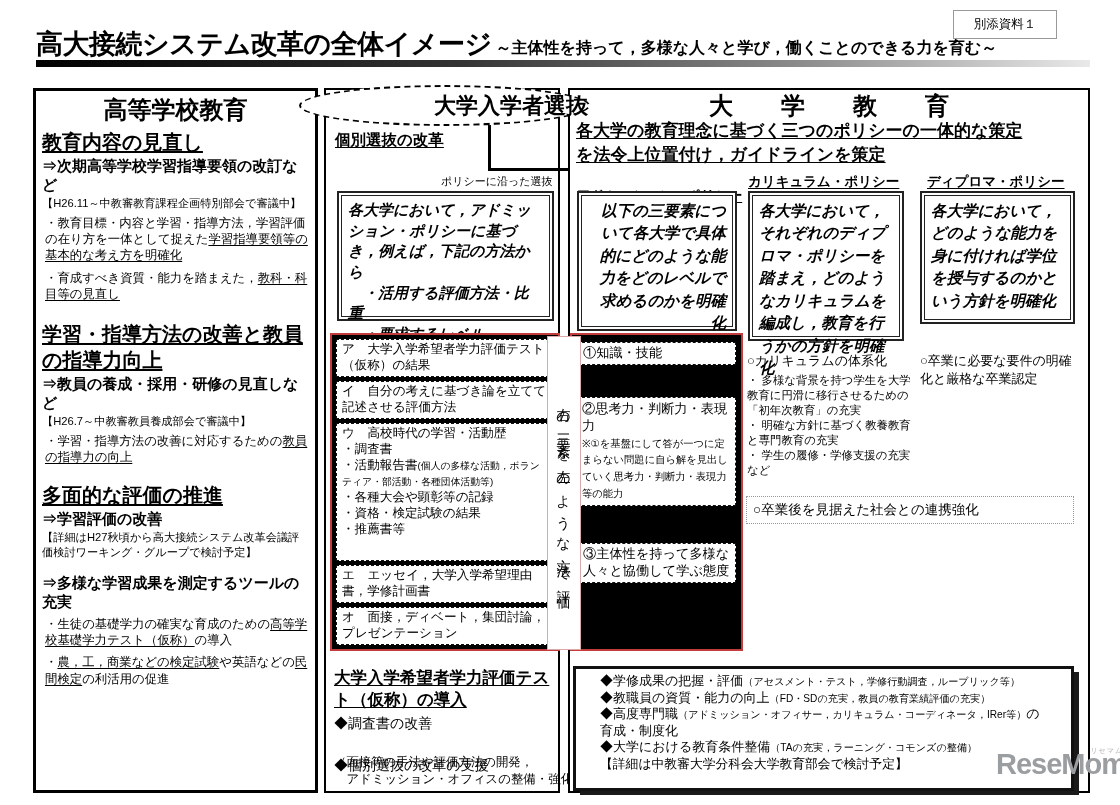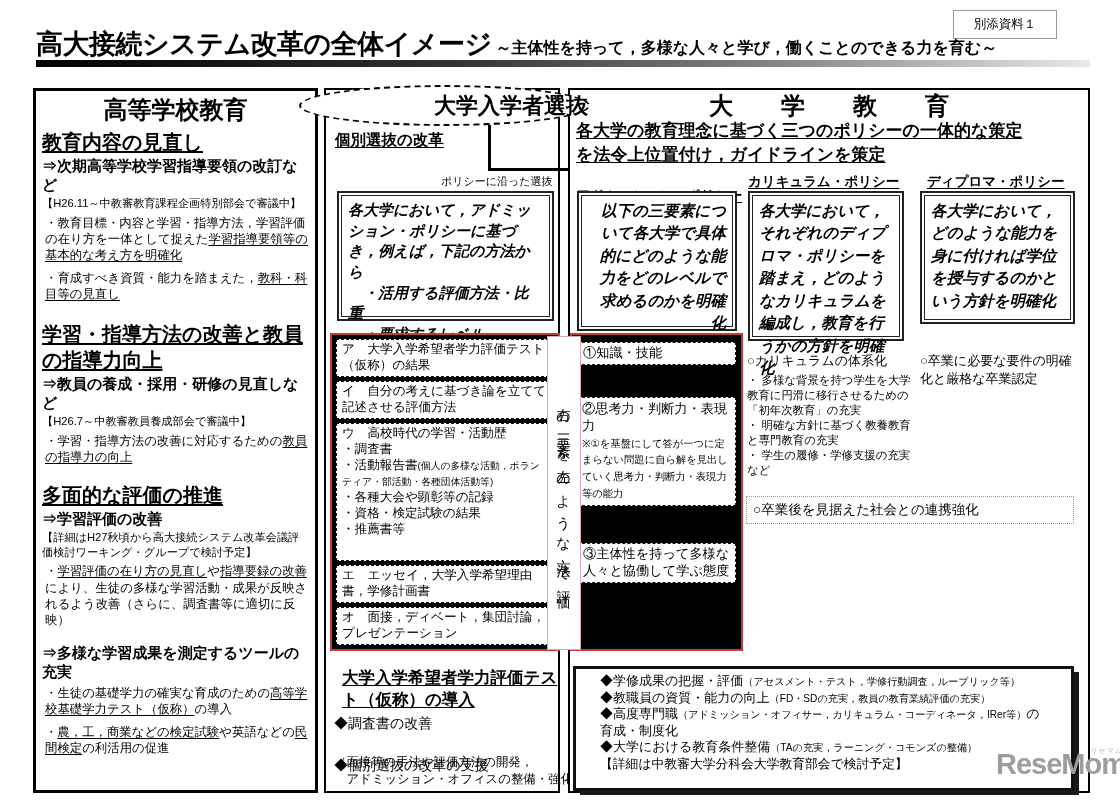--- a/index.html
+++ b/index.html
@@ -55,21 +55,21 @@
                background:#fff;box-sizing:border-box;}
   .grow{flex:1;}
   .vnote{left:547px;top:336px;width:32px;height:312px;border:1px solid #dca8a8;background:#fff;
          z-index:5;writing-mode:vertical-rl;display:flex;align-items:center;justify-content:center;
          font-size:14px;letter-spacing:5px;}
   .redbox-right{left:570px;top:333px;width:173px;height:318px;z-index:1;}
   .el{position:absolute;left:5px;right:5px;font-size:13.2px;}
   .el1{top:7px;} .el2{top:62px;padding:3px 4px;} .el3{top:208px;}
 
   .test-h{left:334px;top:667px;width:226px;font-size:16.5px;font-weight:bold;line-height:1.32;
-          text-decoration:underline;text-underline-offset:2px;margin-left:8px;}
+          text-decoration:underline;text-underline-offset:2px;}
   .test-b{left:334px;top:713px;font-size:14px;line-height:1.5;}
   .test-note{left:334px;top:754px;font-size:12.4px;line-height:1.35;}
 
   
   .uni-h{left:568px;top:90px;width:522px;text-align:center;font-size:24px;font-weight:bold;}
   .uni-sub{left:576px;top:119px;width:512px;font-size:17px;font-weight:bold;line-height:1.4;
            text-decoration:underline;text-underline-offset:2px;}
   .pol-h{font-size:13.5px;font-weight:bold;text-decoration:underline;text-underline-offset:2px;}
   .pol-h-adm{left:577px;top:187px;} .pol-h-cur{left:748px;top:173px;} .pol-h-dip{left:927px;top:173px;}
   .pol-box>div{font-size:15.5px;font-weight:bold;font-style:italic;line-height:1.45;}
@@ -119,21 +119,20 @@
       <div class="sec-h">学習・指導方法の改善と教員の指導力向上</div>
       <div class="sec-h2">⇒教員の養成・採用・研修の見直しなど</div>
       <div class="note">【H26.7～中教審教員養成部会で審議中】</div>
       <div class="para"><span>・学習・指導方法の改善に対応するための</span><span class="u">教員の指導力の向上</span></div>
     </div>
 
     <div class="sec gap2">
       <div class="sec-h">多面的な評価の推進</div>
       <div class="sec-h2">⇒学習評価の改善</div>
       <div class="note">【詳細はH27秋頃から高大接続システム改革会議評価検討ワーキング・グループで検討予定】</div>
-      <div class="para"><span>・</span><span class="u">学習評価の在り方の見直し</span><span>や</span><span class="u">指導要録の改善</span><span>により、生徒の多様な学習活動・成果が反映されるよう改善（さらに、調査書等に適切に反映）</span></div>
       <div class="sec-h2 gap3">⇒多様な学習成果を測定するツールの充実</div>
       <div class="para"><span>・生徒の基礎学力の確実な育成のための</span><span class="u">高等学校基礎学力テスト（仮称）</span><span>の導入</span></div>
       <div class="para"><span>・</span><span class="u">農，工，商業などの検定試験</span><span>や英語などの</span><span class="u">民間検定</span><span>の利活用の促進</span></div>
     </div>
   </div>
 
   <div class="panel panel-mid"></div>
   <div class="ellipse abs">
     <span>大学入学者選抜</span>
   </div>

